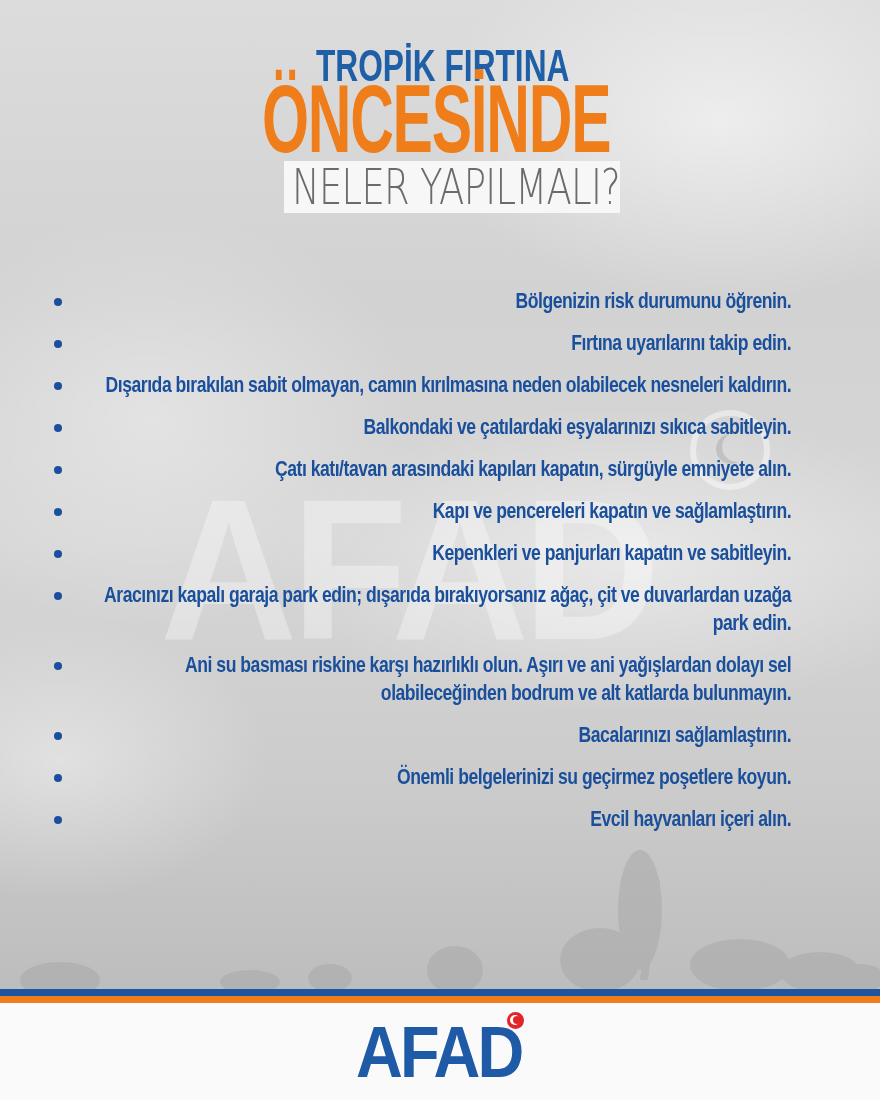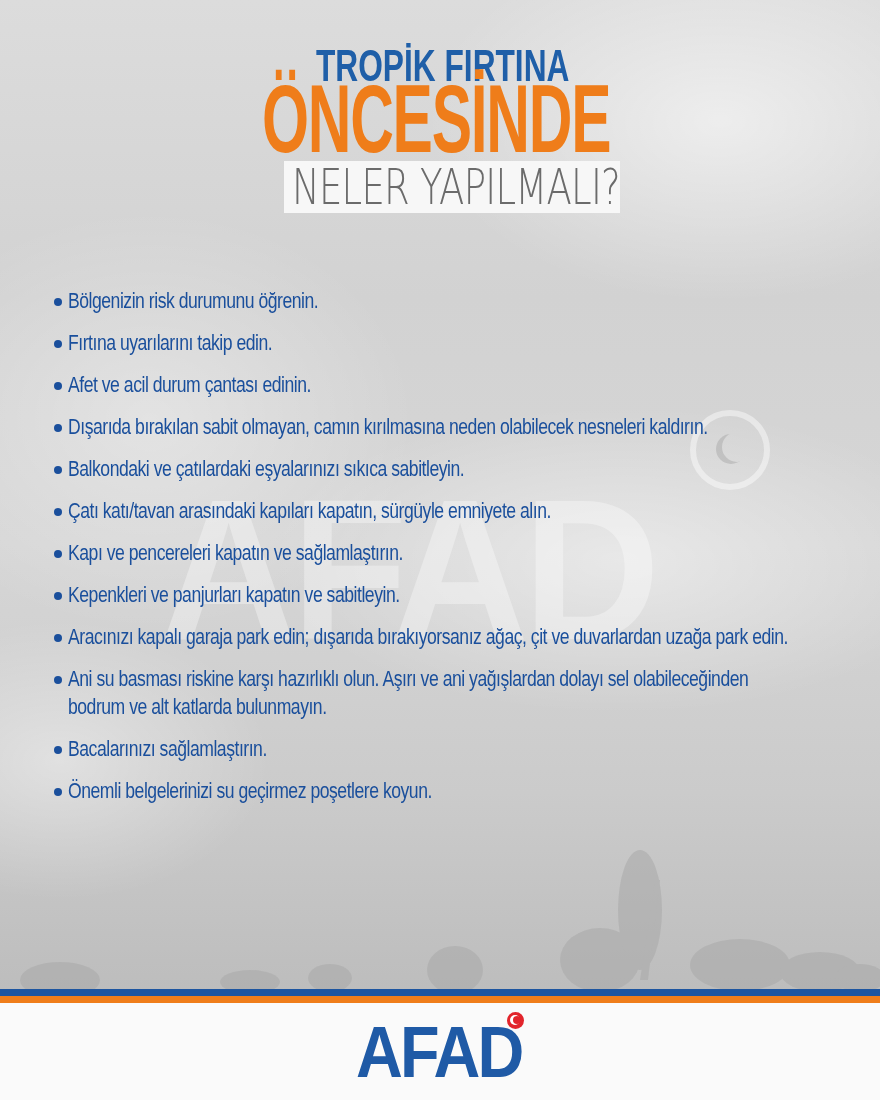--- a/index.html
+++ b/index.html
@@ -65,24 +65,25 @@
     transform: scaleX(0.74); transform-origin: left top; white-space: nowrap;
     letter-spacing: -1px;
     -webkit-text-stroke: 0;
   }
   .list {
     position: absolute; left: 54px; top: 287px; width: 780px;
     margin: 0; padding: 0; list-style: none;
   }
   .list-item {
     position: relative; padding-left: 14px;
-    font-family: "Liberation Sans", sans-serif; font-weight: 400;
+    font-family: "Liberation Sans", sans-serif; font-weight: 700;
     font-size: 22px; line-height: 28px; color: #1a4f9c;
     margin-bottom: 14px;
     letter-spacing: -0.6px;
+    text-align: right;
   }
   .list-item .text {
     display: inline-block; transform: scaleX(0.8); transform-origin: left top;
     width: 118%;
   }
   .bullet {
     position: absolute; left: 0; top: 11px; width: 8px; height: 8px;
     border-radius: 50%; background: #1a4f9c;
   }
   .stripe-blue { position: absolute; left: 0; top: 989px; width: 880px; height: 7px; background: #1d55a0; }
@@ -135,29 +136,29 @@
 <div class="title-block">
   <div class="title-1">TROPİK FIRTINA</div>
   <div class="title-2">ÖNCESİNDE</div>
   <div class="subtitle-box"></div>
   <div class="subtitle">NELER YAPILMALI?</div>
 </div>
 
 <ul class="list">
   <li class="list-item"><span class="bullet"></span><span class="text">Bölgenizin risk durumunu öğrenin.</span></li>
   <li class="list-item"><span class="bullet"></span><span class="text">Fırtına uyarılarını takip edin.</span></li>
-  <li class="list-item"><span class="bullet"></span><span class="text">Afet ve acil durum çantası edinin.</span></li>
   <li class="list-item"><span class="bullet"></span><span class="text">Dışarıda bırakılan sabit olmayan, camın kırılmasına neden olabilecek nesneleri kaldırın.</span></li>
   <li class="list-item"><span class="bullet"></span><span class="text">Balkondaki ve çatılardaki eşyalarınızı sıkıca sabitleyin.</span></li>
   <li class="list-item"><span class="bullet"></span><span class="text">Çatı katı/tavan arasındaki kapıları kapatın, sürgüyle emniyete alın.</span></li>
   <li class="list-item"><span class="bullet"></span><span class="text">Kapı ve pencereleri kapatın ve sağlamlaştırın.</span></li>
   <li class="list-item"><span class="bullet"></span><span class="text">Kepenkleri ve panjurları kapatın ve sabitleyin.</span></li>
   <li class="list-item"><span class="bullet"></span><span class="text">Aracınızı kapalı garaja park edin; dışarıda bırakıyorsanız ağaç, çit ve duvarlardan uzağa park edin.</span></li>
   <li class="list-item"><span class="bullet"></span><span class="text">Ani su basması riskine karşı hazırlıklı olun. Aşırı ve ani yağışlardan dolayı sel olabileceğinden bodrum ve alt katlarda bulunmayın.</span></li>
   <li class="list-item"><span class="bullet"></span><span class="text">Bacalarınızı sağlamlaştırın.</span></li>
   <li class="list-item"><span class="bullet"></span><span class="text">Önemli belgelerinizi su geçirmez poşetlere koyun.</span></li>
+  <li class="list-item"><span class="bullet"></span><span class="text">Evcil hayvanları içeri alın.</span></li>
 </ul>
 
 <div class="stripe-blue"></div>
 <div class="stripe-orange"></div>
 <div class="footer"></div>
 <div class="logo">AFAD</div>
 <div class="logo-emblem"></div>
 
 </body></html>

